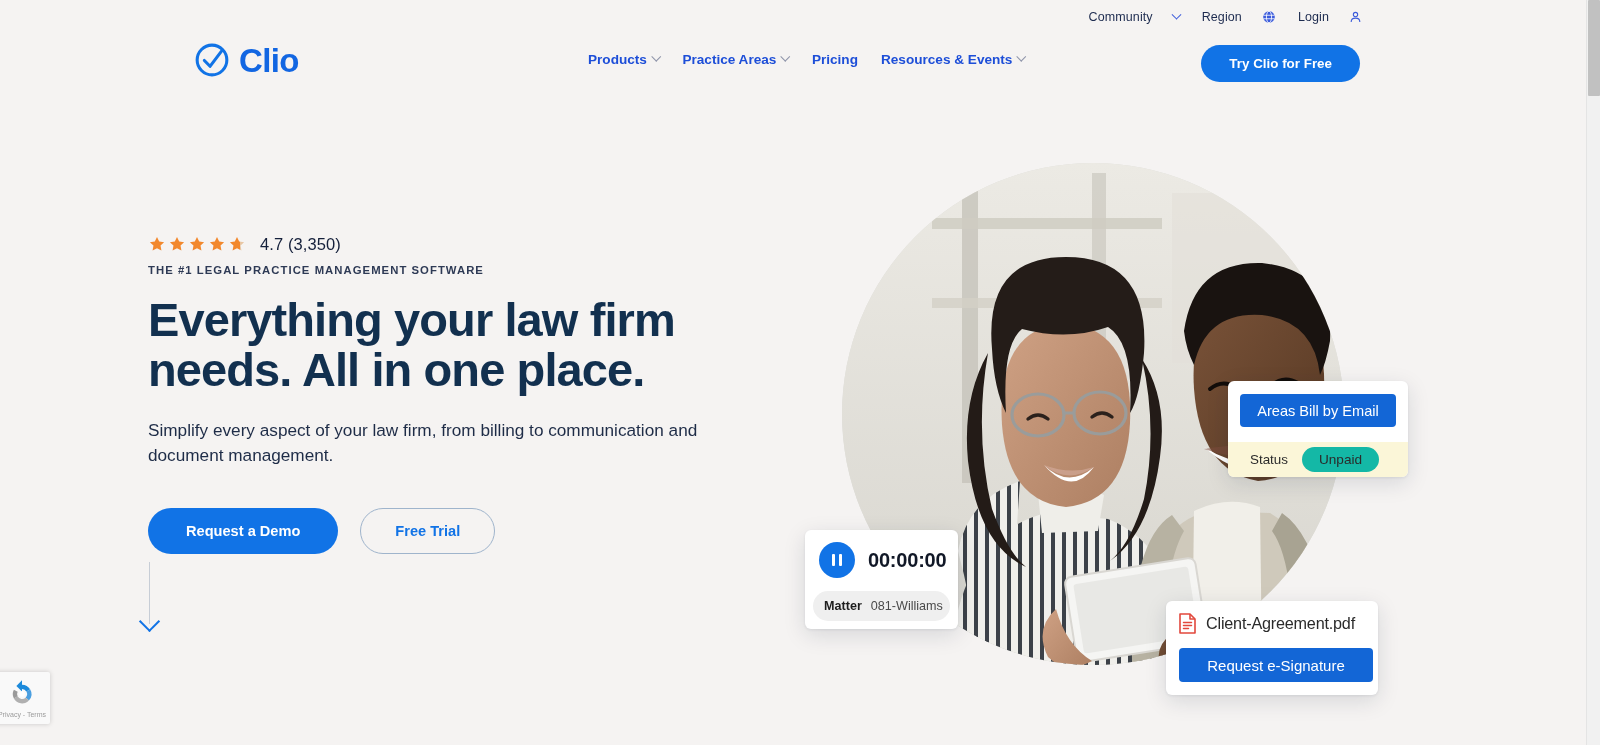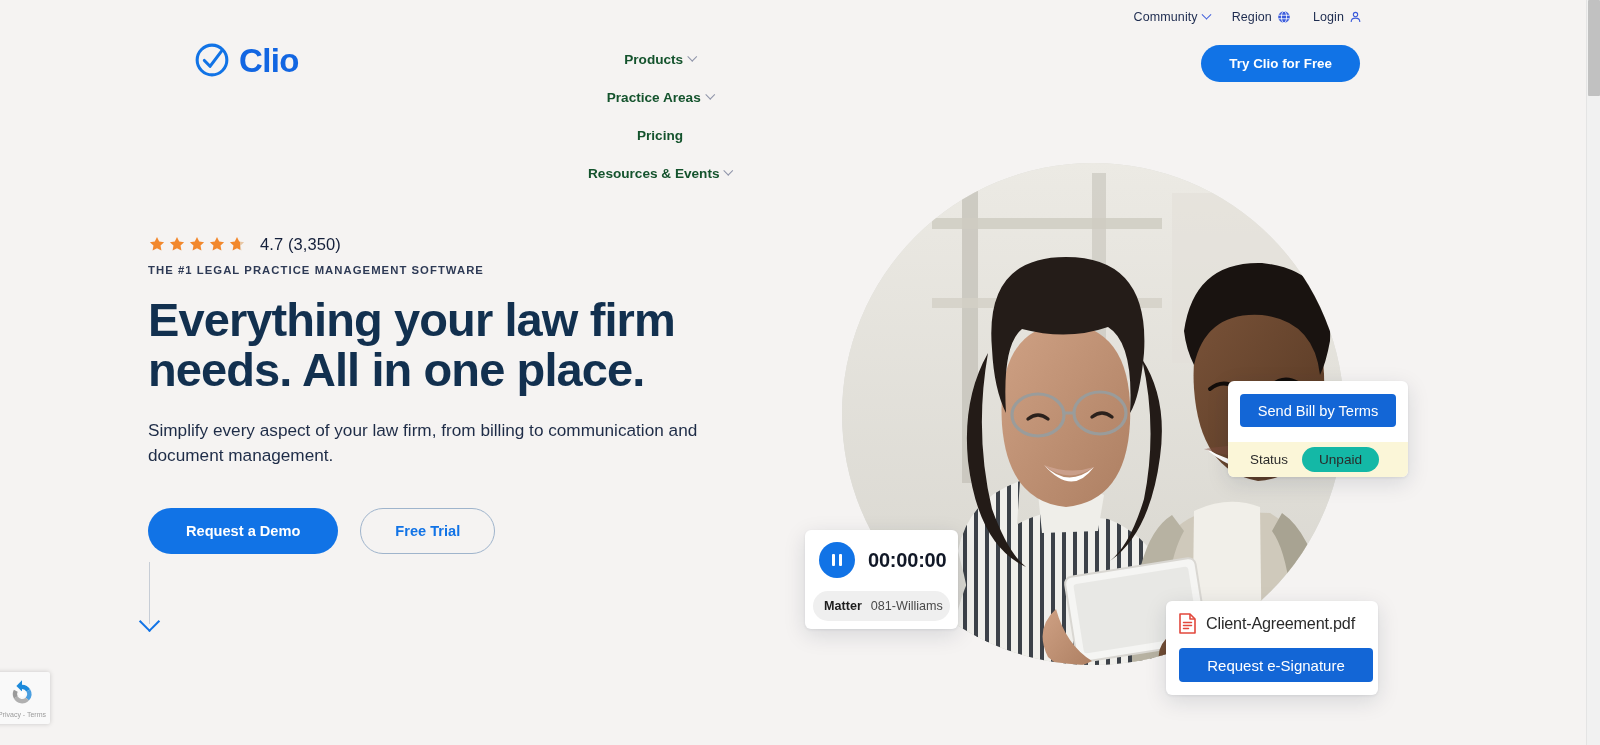--- a/index.html
+++ b/index.html
@@ -34,21 +34,21 @@
     right: 224px;
     display: flex;
     align-items: center;
     gap: 22px;
     font-size: 12.5px;
     color: #1d2b4f;
   }
   .utility-item {
     display: flex;
     align-items: center;
-    gap: 5px;
+    gap: 20px;
     cursor: pointer;
     white-space: nowrap;
   }
   .utility-item span.label { letter-spacing: .1px; }
   .chev {
     display: inline-block;
     width: 7px; height: 7px;
     border-right: 1.3px solid #3b5bdb;
     border-bottom: 1.3px solid #3b5bdb;
     transform: rotate(45deg) translate(-2px,-2px);
@@ -85,22 +85,21 @@
 
   .mainnav {
     position: absolute;
     left: 588px;
     top: 12px;
     display: flex;
     align-items: center;
     gap: 23px;
     font-size: 13.6px;
     font-weight: 700;
-    color: #14532d;
-    flex-direction: column;
+    color: #1d4ed8;
   }
   .nav-item {
     display: flex;
     align-items: center;
     gap: 6px;
     cursor: pointer;
     white-space: nowrap;
   }
   .nav-chev {
     display: inline-block;
@@ -607,21 +606,21 @@
           <rect x="236" y="412" width="116" height="70" rx="3" transform="rotate(-9 294 447)" fill="#e8e8e5"></rect>
         </g>
 
         <path d="M214 446 q-22 20 -8 48 q18 18 44 4 q-26-16 -36 -52z" fill="url(#skinW)"></path>
         <path d="M330 470 q-20 16 -10 36 q22 14 42-4 q-24-10 -32 -32z" fill="url(#skinM)"></path>
       </svg>
     </div>
   </div>
 
   <div class="card card-bill">
-    <button class="bill-btn">Send Bill by Terms</button>
+    <button class="bill-btn">Areas Bill by Email</button>
     <div class="bill-status">
       <span class="bill-status-label">Status</span>
       <span class="bill-status-pill">Unpaid</span>
     </div>
   </div>
 
   <div class="card card-timer">
     <div class="timer-row">
       <button class="pause-btn">
         <i class="pause-bar"></i>

